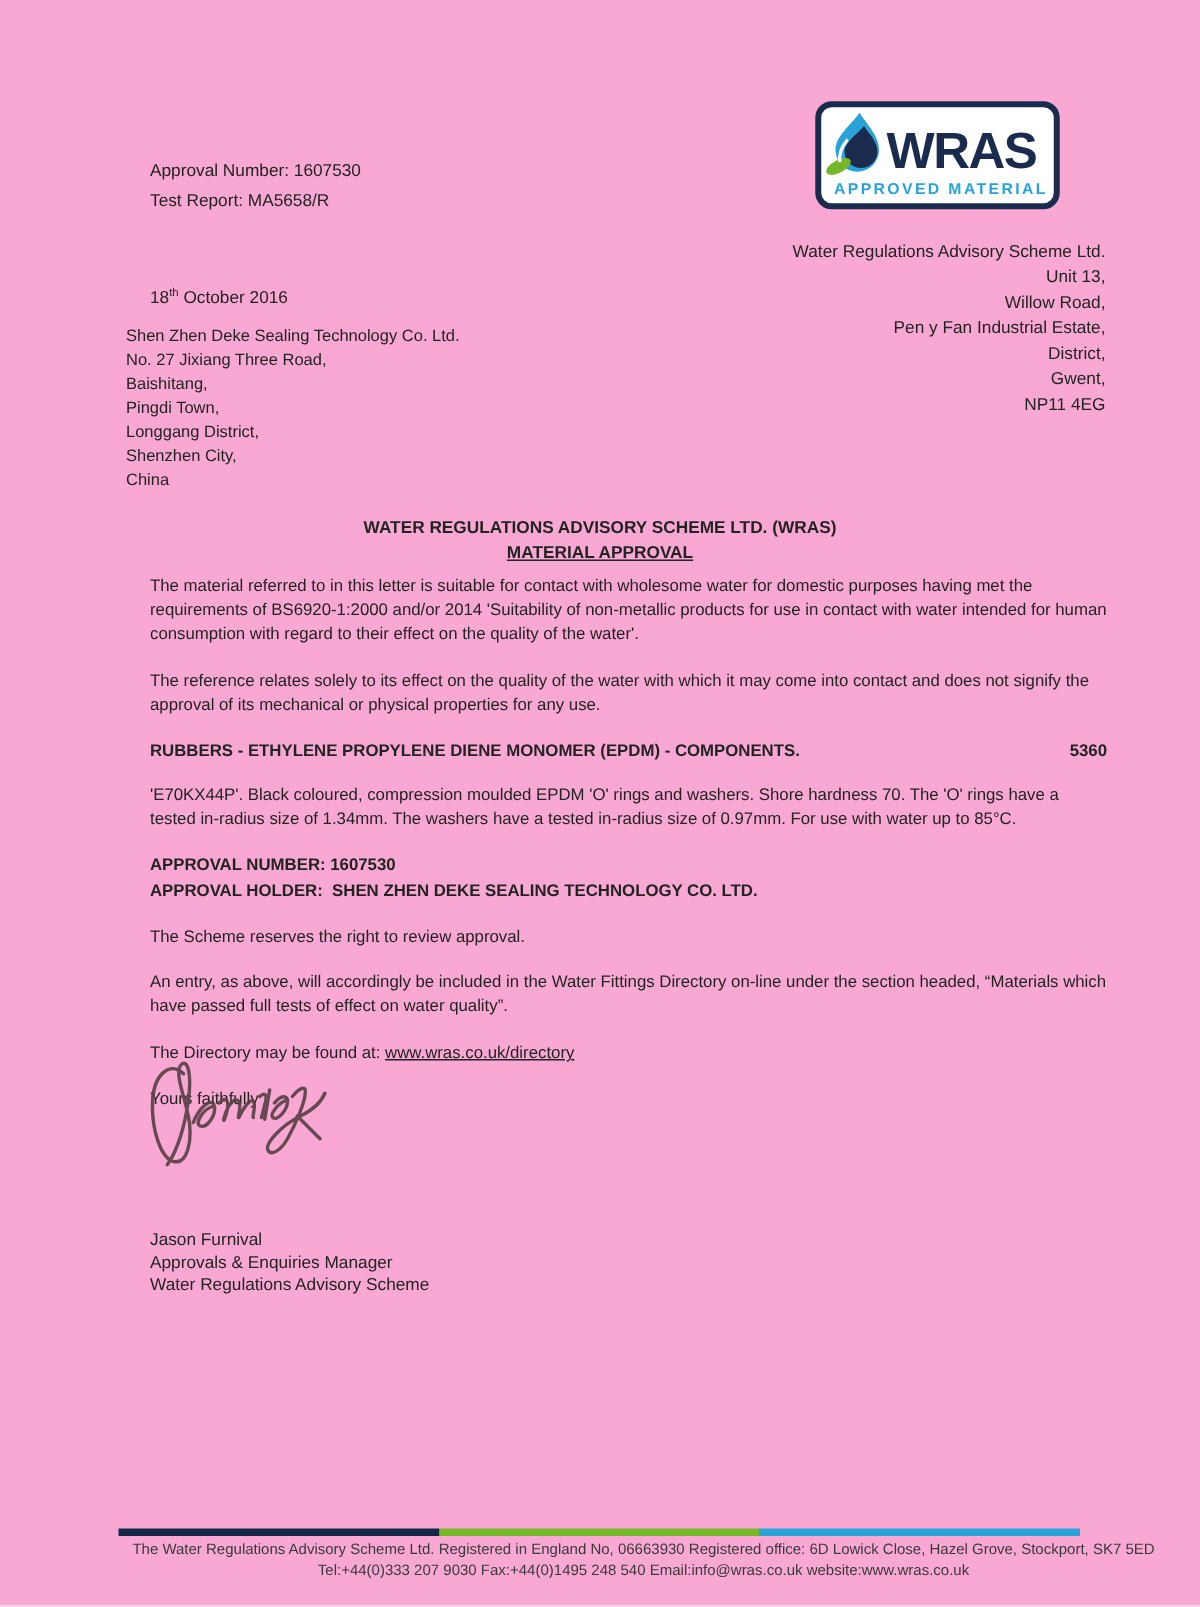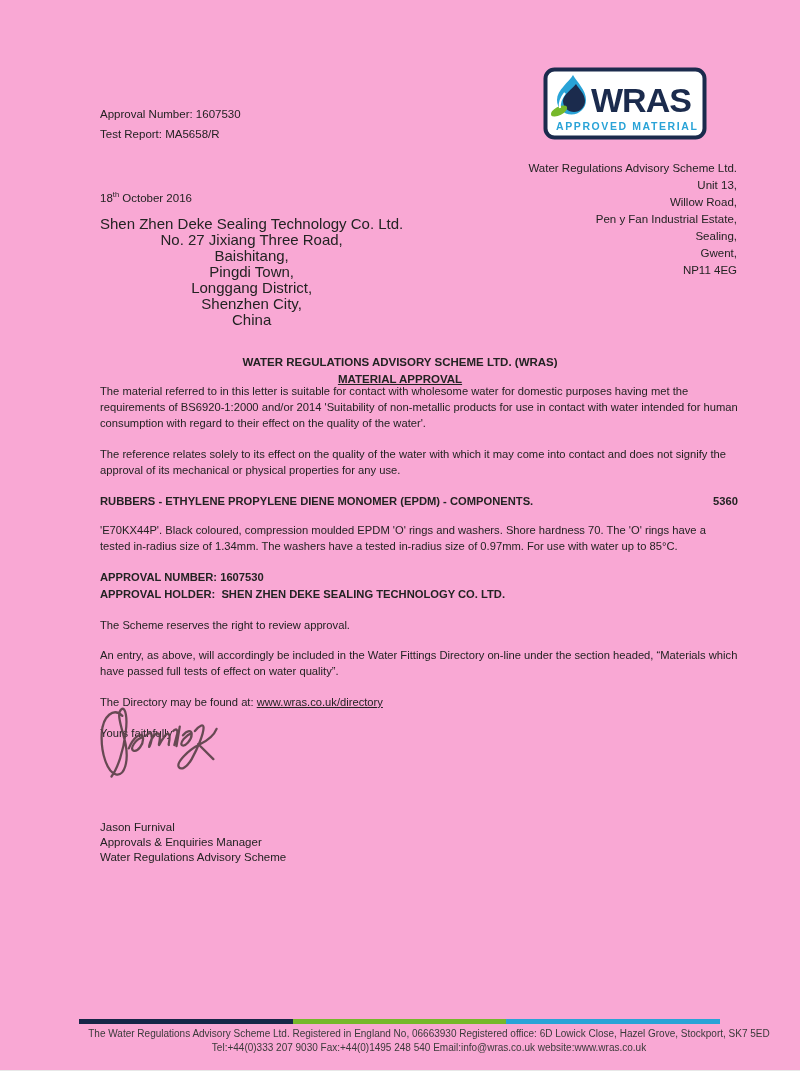--- a/index.html
+++ b/index.html
@@ -10,23 +10,23 @@
   .abs{position:absolute;}
   
   .approval-block{left:100px;top:104px;font-size:11.5px;line-height:20px;}
   
   .logo-box{left:543px;top:67px;width:164px;height:73px;}
   
   .sender-block{right:63px;top:160px;text-align:right;font-size:11.5px;line-height:17px;}
   
   .date-block{left:100px;top:190px;font-size:11.5px;}
   .date-block sup{font-size:7.5px;}
-  .recipient-block{left:100px;top:216px;font-size:15px;line-height:16px;text-align:center;}
+  .recipient-block{left:84px;top:216px;font-size:11px;line-height:16px;}
   
-  .title-block{left:0;top:354px;width:800px;text-align:center;font-size:11.5px;font-weight:bold;line-height:17px;}
+  .title-block{left:0;top:344px;width:800px;text-align:center;font-size:11.5px;font-weight:bold;line-height:17px;}
   .title-underline{text-decoration:underline;}
   
   .body-block{left:100px;top:383px;width:638px;font-size:11.2px;line-height:16px;}
   .body-block p{margin:0 0 15px 0;}
   .material-row{display:flex;justify-content:space-between;font-weight:bold;margin:6px 0 13px 0;align-items:flex-end;}
   .bold-lines{font-weight:bold;line-height:17px;margin-bottom:14px;}
   .prewrap{white-space:pre-wrap;}
   .tight{margin-bottom:14px;}
   .tight div{line-height:16px;}
   .link{text-decoration:underline;color:#232323;cursor:pointer;}
@@ -66,21 +66,21 @@
       <text x="48" y="45" font-family="Liberation Sans, sans-serif" font-size="34" font-weight="bold" fill="#1b2b4d" letter-spacing="-1">WRAS</text>
       <text x="13" y="62.5" font-family="Liberation Sans, sans-serif" font-size="10.5" font-weight="bold" fill="#29a3d7" letter-spacing="1.6">APPROVED MATERIAL</text>
     </svg>
   </div>
 
   <div class="abs sender-block">
     <div>Water Regulations Advisory Scheme Ltd.</div>
     <div>Unit 13,</div>
     <div>Willow Road,</div>
     <div>Pen y Fan Industrial Estate,</div>
-    <div>Sealing,</div>
+    <div>District,</div>
     <div>Gwent,</div>
     <div>NP11 4EG</div>
   </div>
 
   <div class="abs date-block">
     <span>18</span><sup>th</sup><span> October 2016</span>
   </div>
 
   <div class="abs recipient-block">
     <div>Shen Zhen Deke Sealing Technology Co. Ltd.</div>

